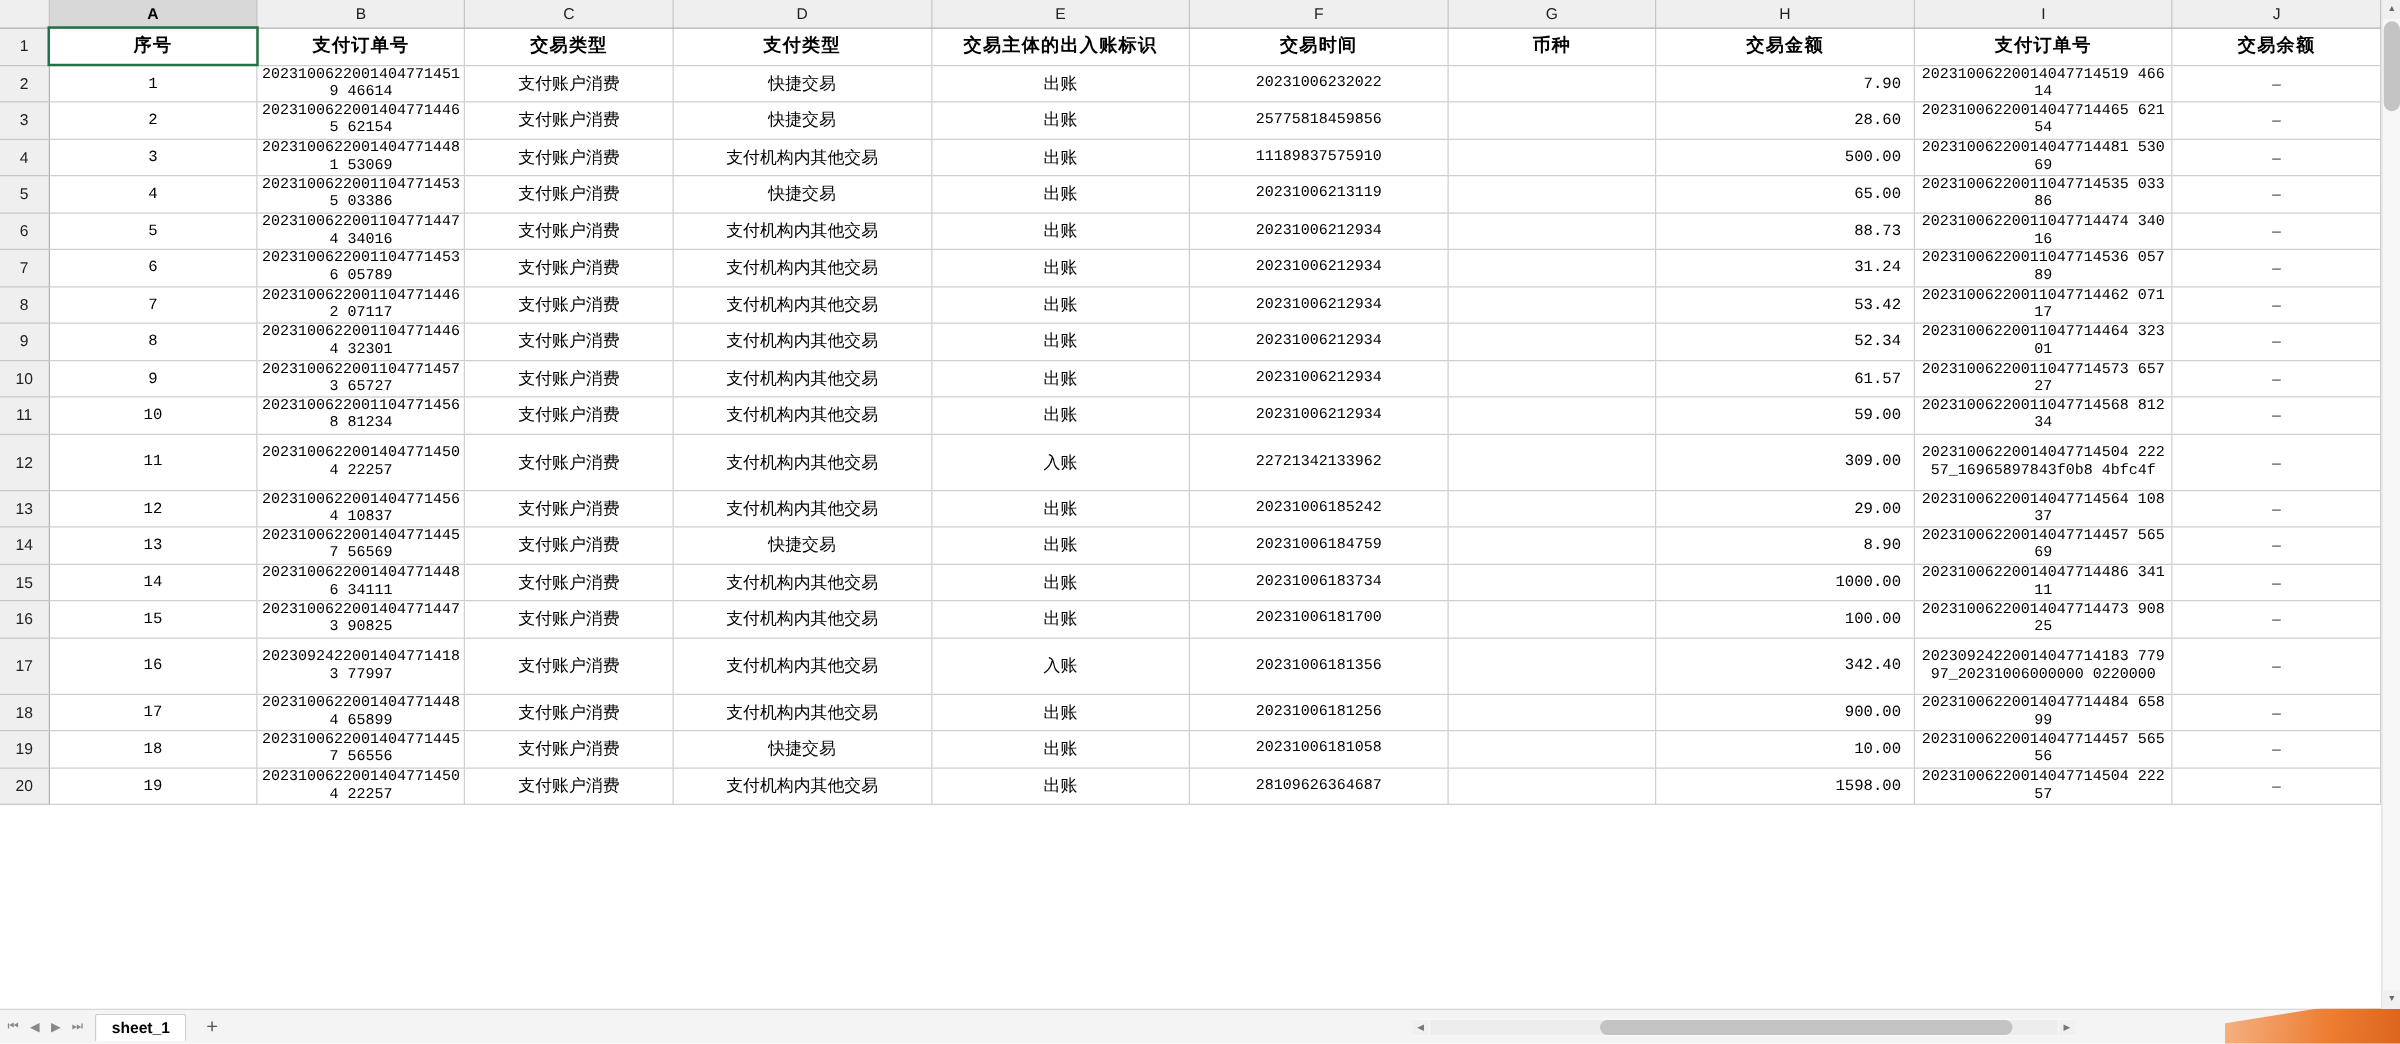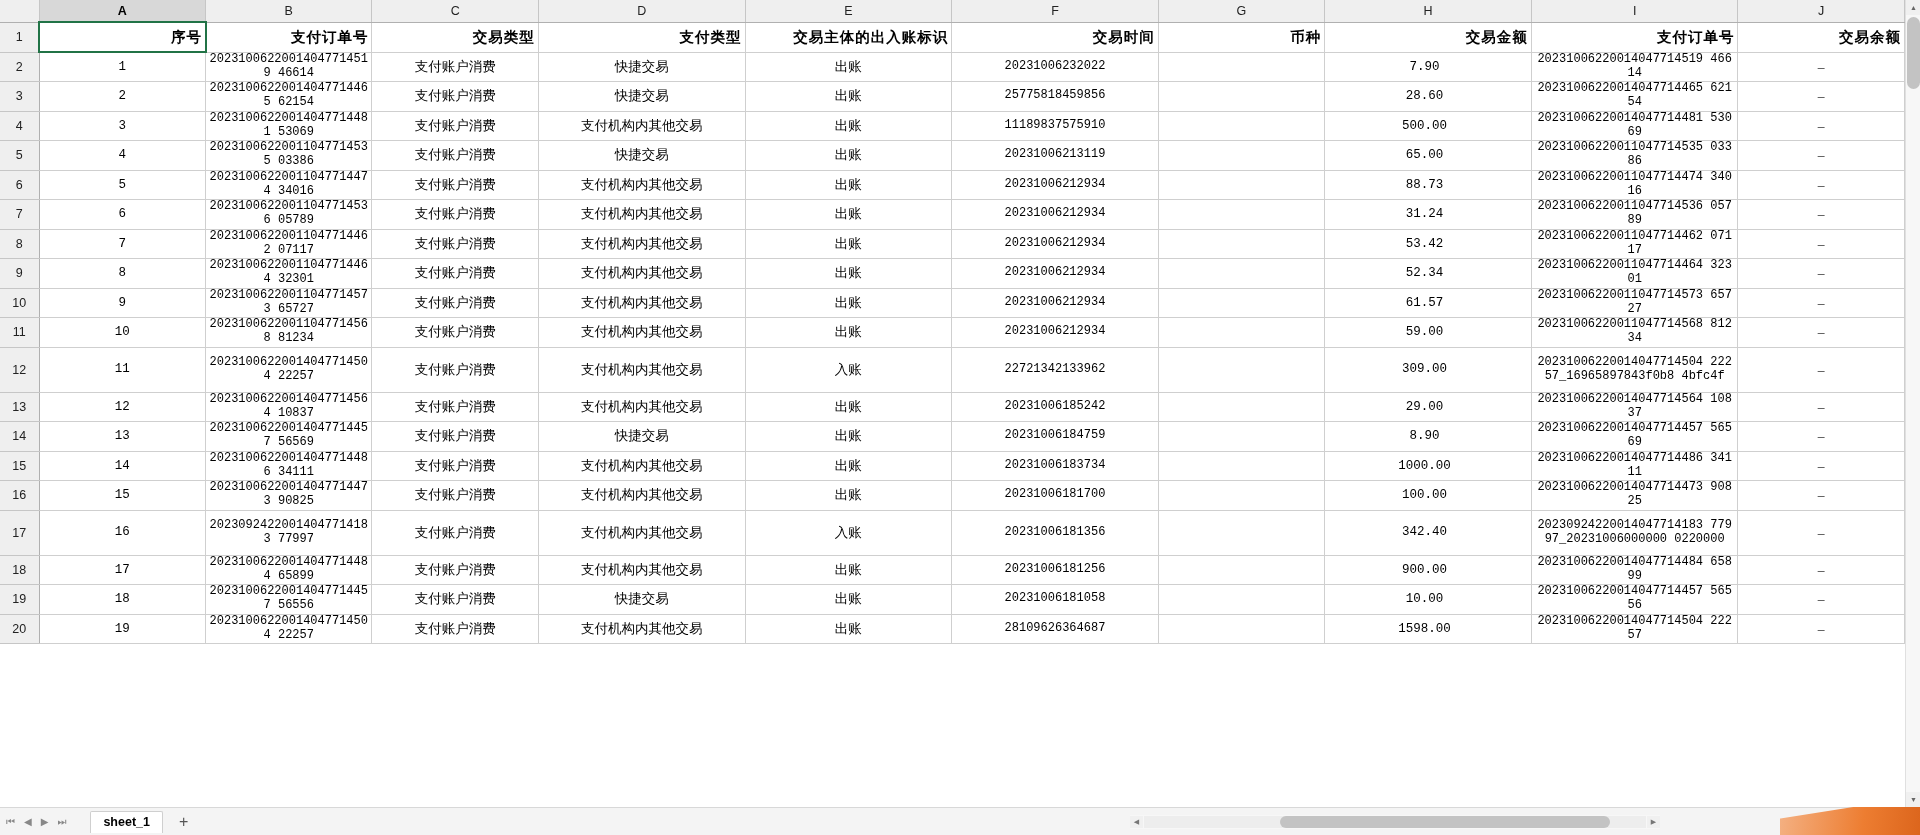--- a/index.html
+++ b/index.html
@@ -81,31 +81,30 @@
     border-bottom: 1px solid #cfcfcf;
     padding: 0 3px;
     vertical-align: middle;
     text-align: center;
     font-family: "Liberation Serif", serif;
     font-size: 13.5px;
     white-space: normal;
     overflow: hidden;
     line-height: 1.15;
   }
-  td.cell.num { padding-right: 10px; font-family: "Liberation Mono", monospace; font-size: 12.5px;}
+  td.cell.num { text-align: right; padding-right: 10px; font-family: "Liberation Mono", monospace; font-size: 12.5px;}
   td.cell.idx { text-align: center; font-family: "Liberation Mono", monospace; font-size: 12.5px;}
   td.cell.code { font-family: Liberation Mono, monospace; font-size: 12px; word-break: break-all; }
   td.cell.dash { text-align: center; font-family: "Liberation Serif", serif; }
 
   tr.header-row td.cell {
     font-weight: bold;
     font-family: "Liberation Serif", serif;
     font-size: 14.5px;
     letter-spacing: 1px;
-    text-align: right;
   }
 
   
   .selbox {
     position: absolute;
     border: 2px solid #217346;
     pointer-events: none;
     z-index: 5;
   }
 
@@ -149,21 +148,21 @@
     align-items: center;
     padding: 0 6px;
     gap: 9px;
     color: #888;
     font-size: 10px;
   }
   .nav-arrows span { cursor: default; }
   .sheet-tab {
     height: 22px;
     padding: 0 12px;
-    margin-left: 18px;
+    margin-left: 4px;
     display: flex; align-items: center;
     background: #ffffff;
     border: 1px solid #cfcfcf;
     border-bottom: none;
     font-size: 12.5px;
     color: #000;
     font-weight: bold;
     border-radius: 2px 2px 0 0;
   }
   .add-sheet {

